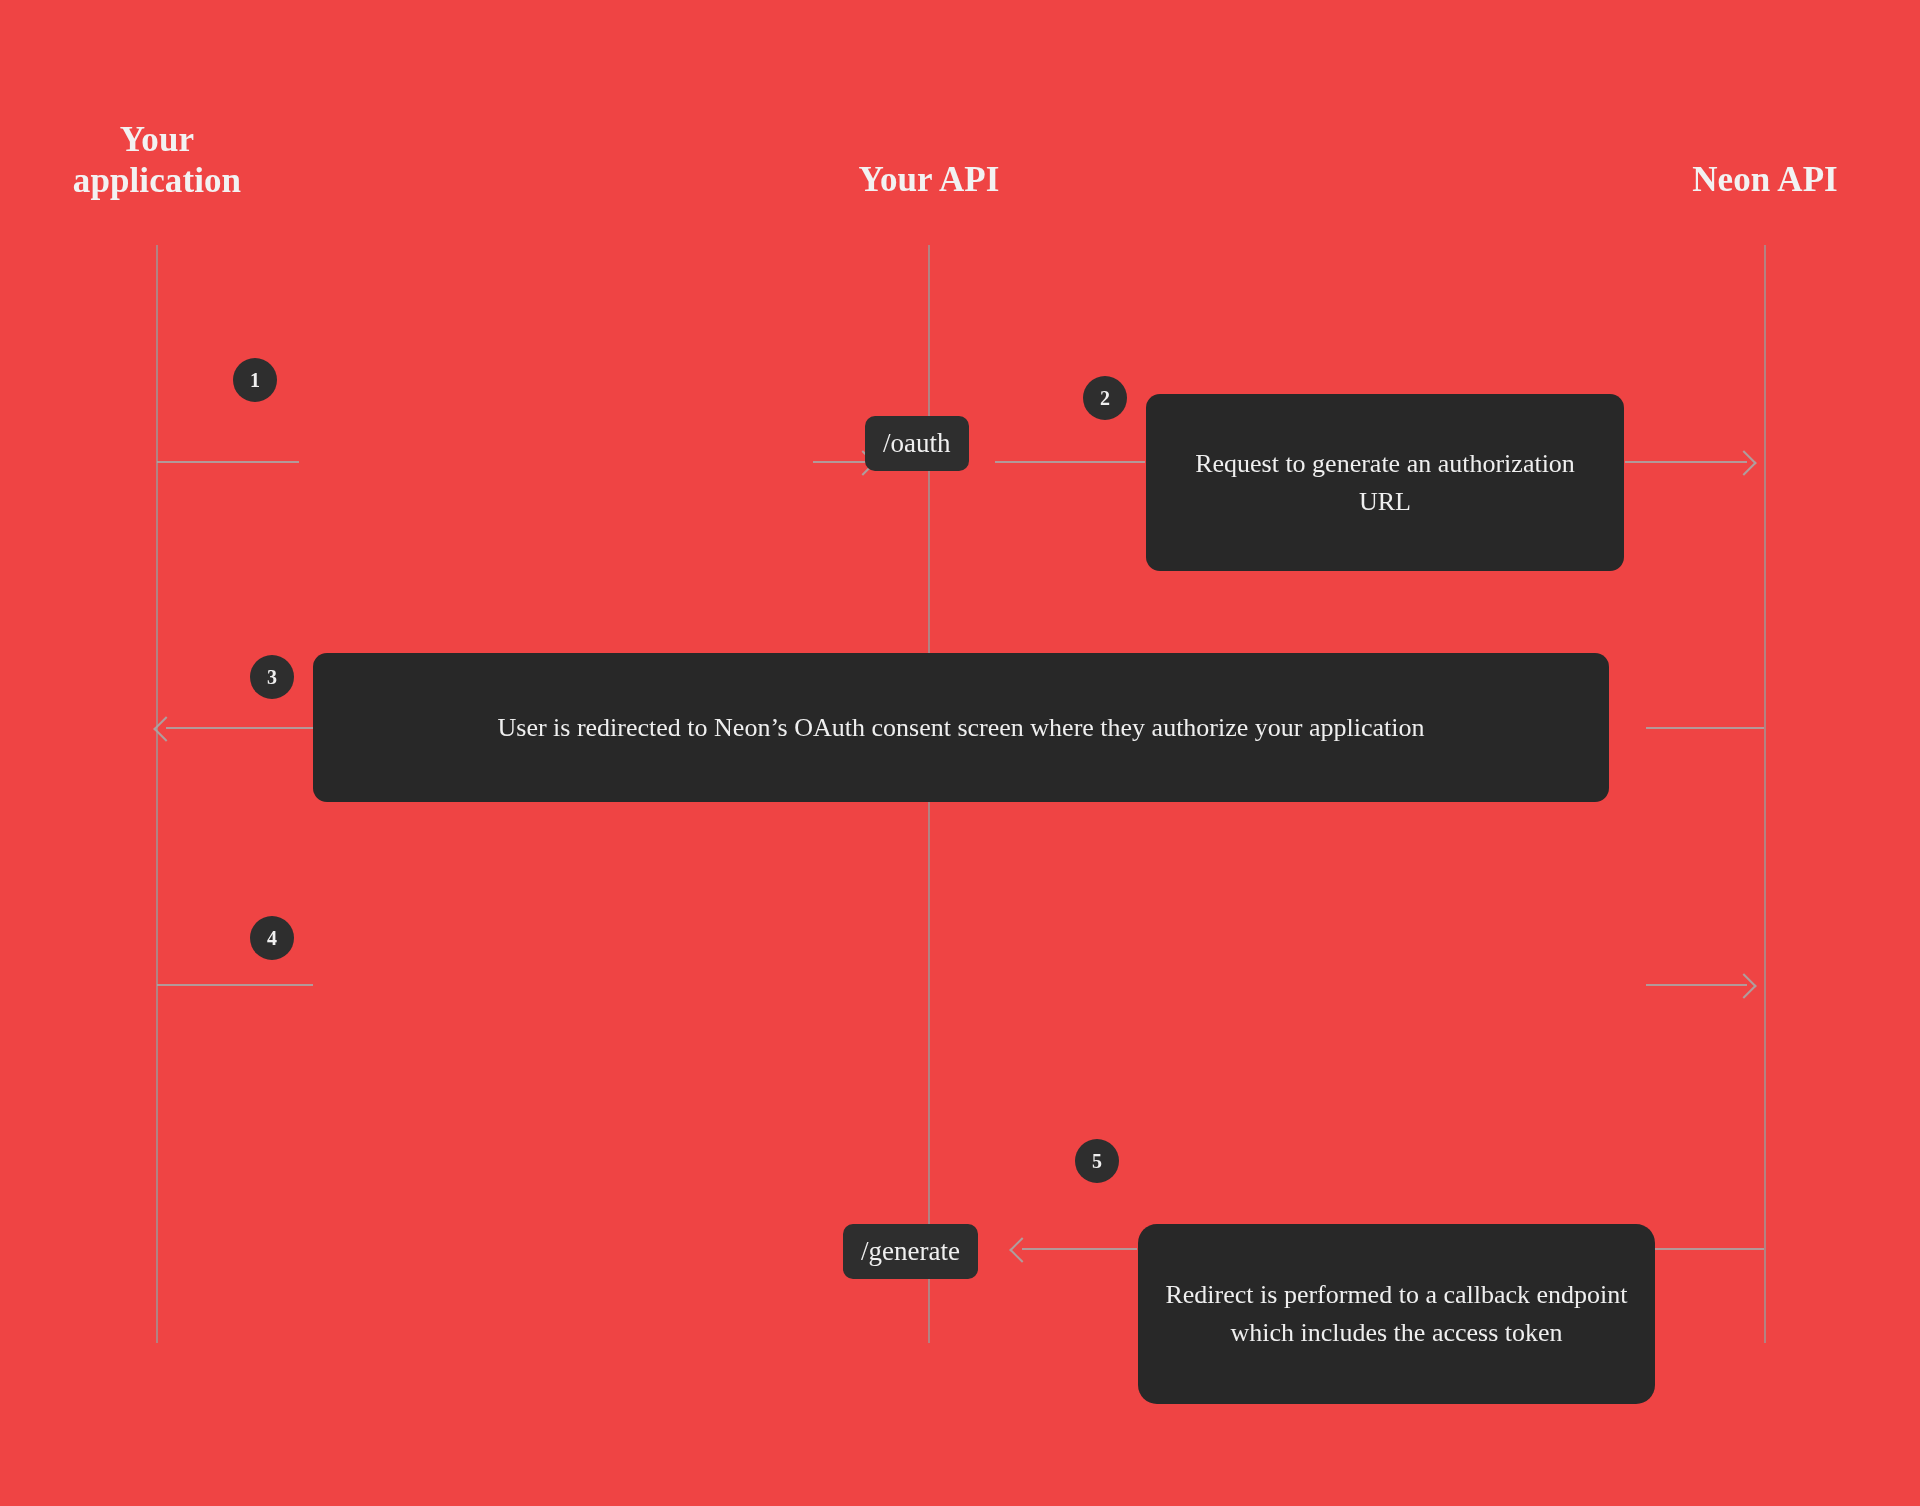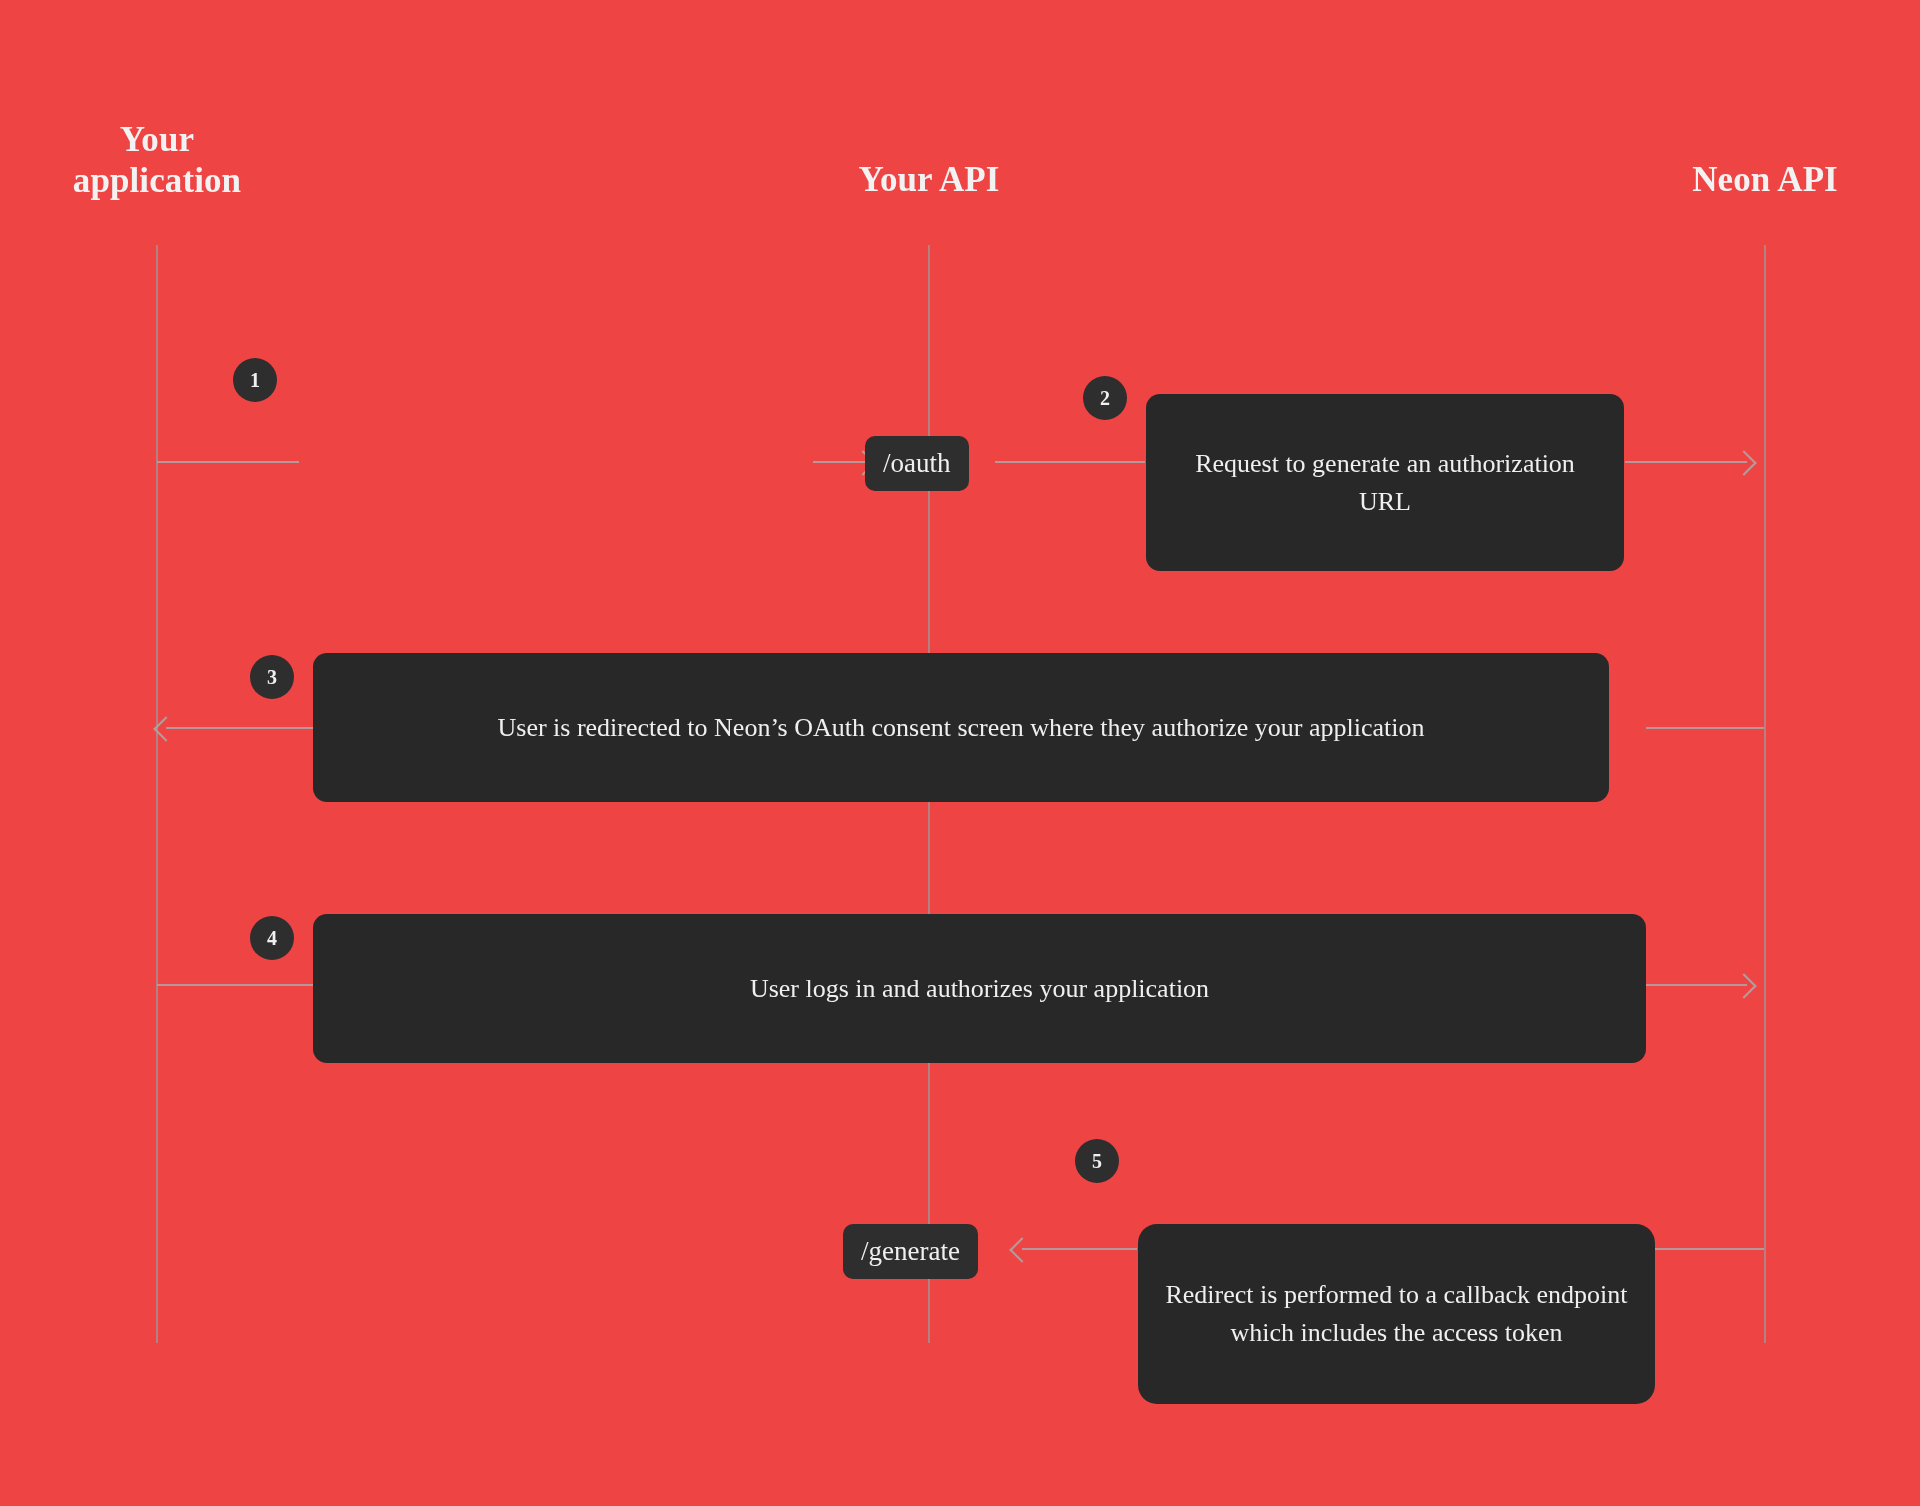--- a/index.html
+++ b/index.html
@@ -130,21 +130,21 @@
   <div class="lifeline" style="left:928px;"></div>
   <div class="lifeline" style="left:1764px;"></div>
 
   <div class="conn" style="left:157px; top:461px; width:142px;"></div>
   <div class="conn" style="left:813px; top:461px; width:52px;"></div>
   <div class="arrowhead right" style="left:854px; top:454px;"></div>
 
   <div class="step-badge" style="left:233px; top:358px;">1</div>
 
 
-  <div class="endpoint-pill" style="left:865px; top:436px;">/oauth</div>
+  <div class="endpoint-pill" style="left:865px; top:416px;">/oauth</div>
 
   <div class="conn" style="left:995px; top:461px; width:150px;"></div>
   <div class="conn" style="left:1625px; top:461px; width:122px;"></div>
   <div class="arrowhead right" style="left:1735px; top:454px;"></div>
 
   <div class="step-badge" style="left:1083px; top:376px;">2</div>
 
   <div class="msg-box" style="left:1146px; top:358px; width:478px; height:177px;margin-top:36px;">
     <span>Request to generate an authorization URL</span>
   </div>
@@ -158,23 +158,20 @@
   <div class="msg-box" style="left:313px; top:653px; width:1296px; height:149px;">
     <span>User is redirected to Neon’s OAuth consent screen where they authorize your application</span>
   </div>
 
   <div class="conn" style="left:157px; top:984px; width:156px;"></div>
   <div class="conn" style="left:1646px; top:984px; width:101px;"></div>
   <div class="arrowhead right" style="left:1735px; top:977px;"></div>
 
   <div class="step-badge" style="left:250px; top:916px;">4</div>
 
-  <div class="msg-box" style="left:313px; top:914px; width:1333px; height:149px;">
-    <span>User logs in and authorizes your application</span>
-  </div>
 
   <div class="conn" style="left:1022px; top:1248px; width:115px;"></div>
   <div class="arrowhead left" style="left:1013px; top:1241px;"></div>
   <div class="conn" style="left:1655px; top:1248px; width:109px;"></div>
 
   <div class="endpoint-pill" style="left:843px; top:1224px;">/generate</div>
 
   <div class="step-badge" style="left:1075px; top:1139px;">5</div>
 
   <div class="msg-box" style="left:1138px; top:1224px; width:517px; height:180px;border-radius:19px;">

